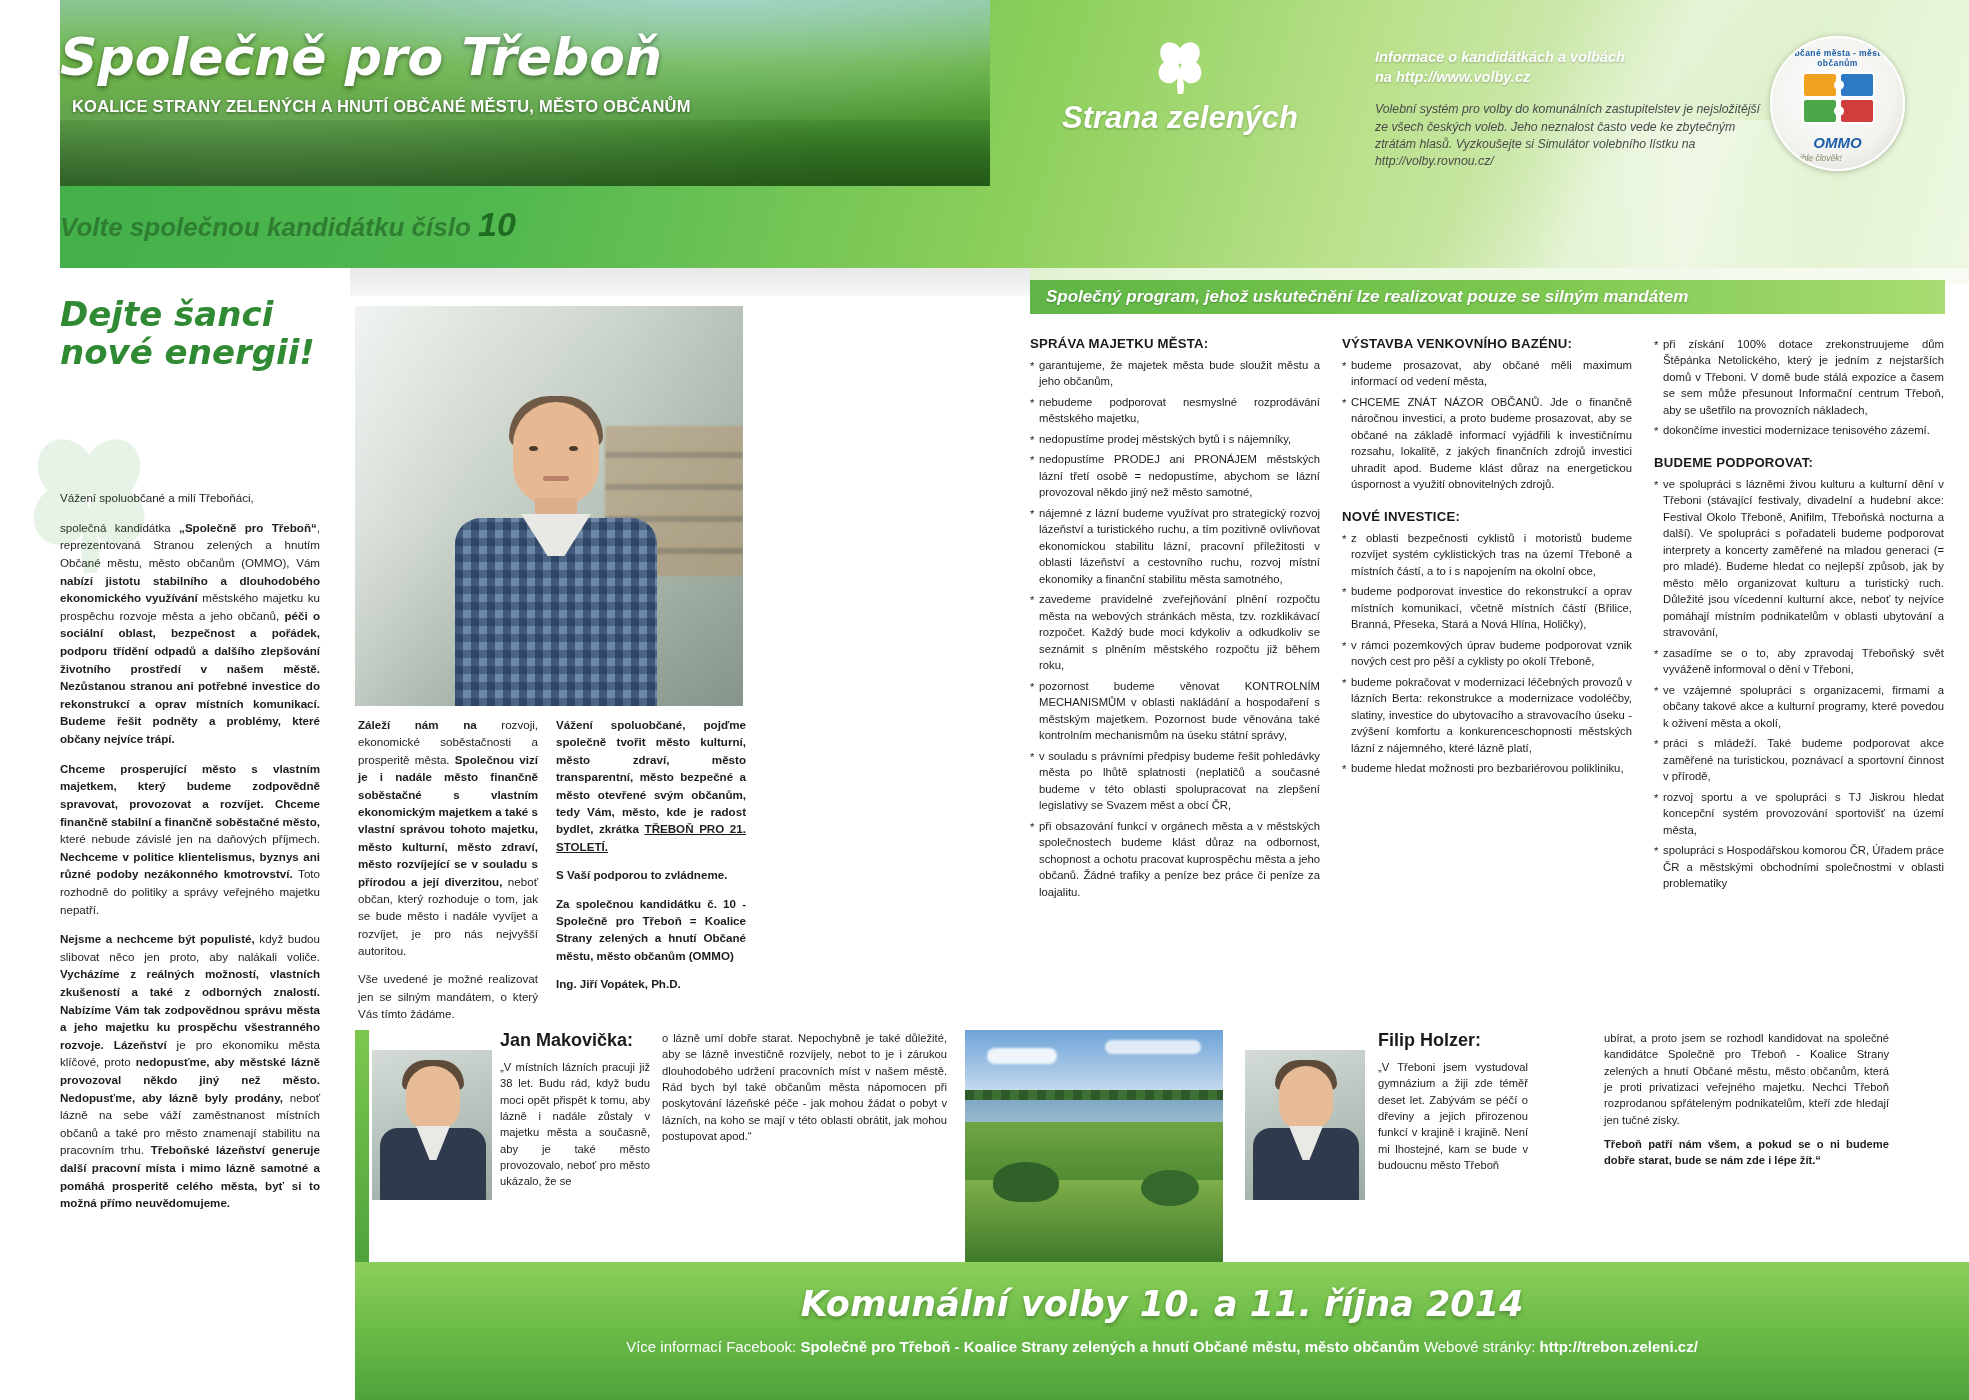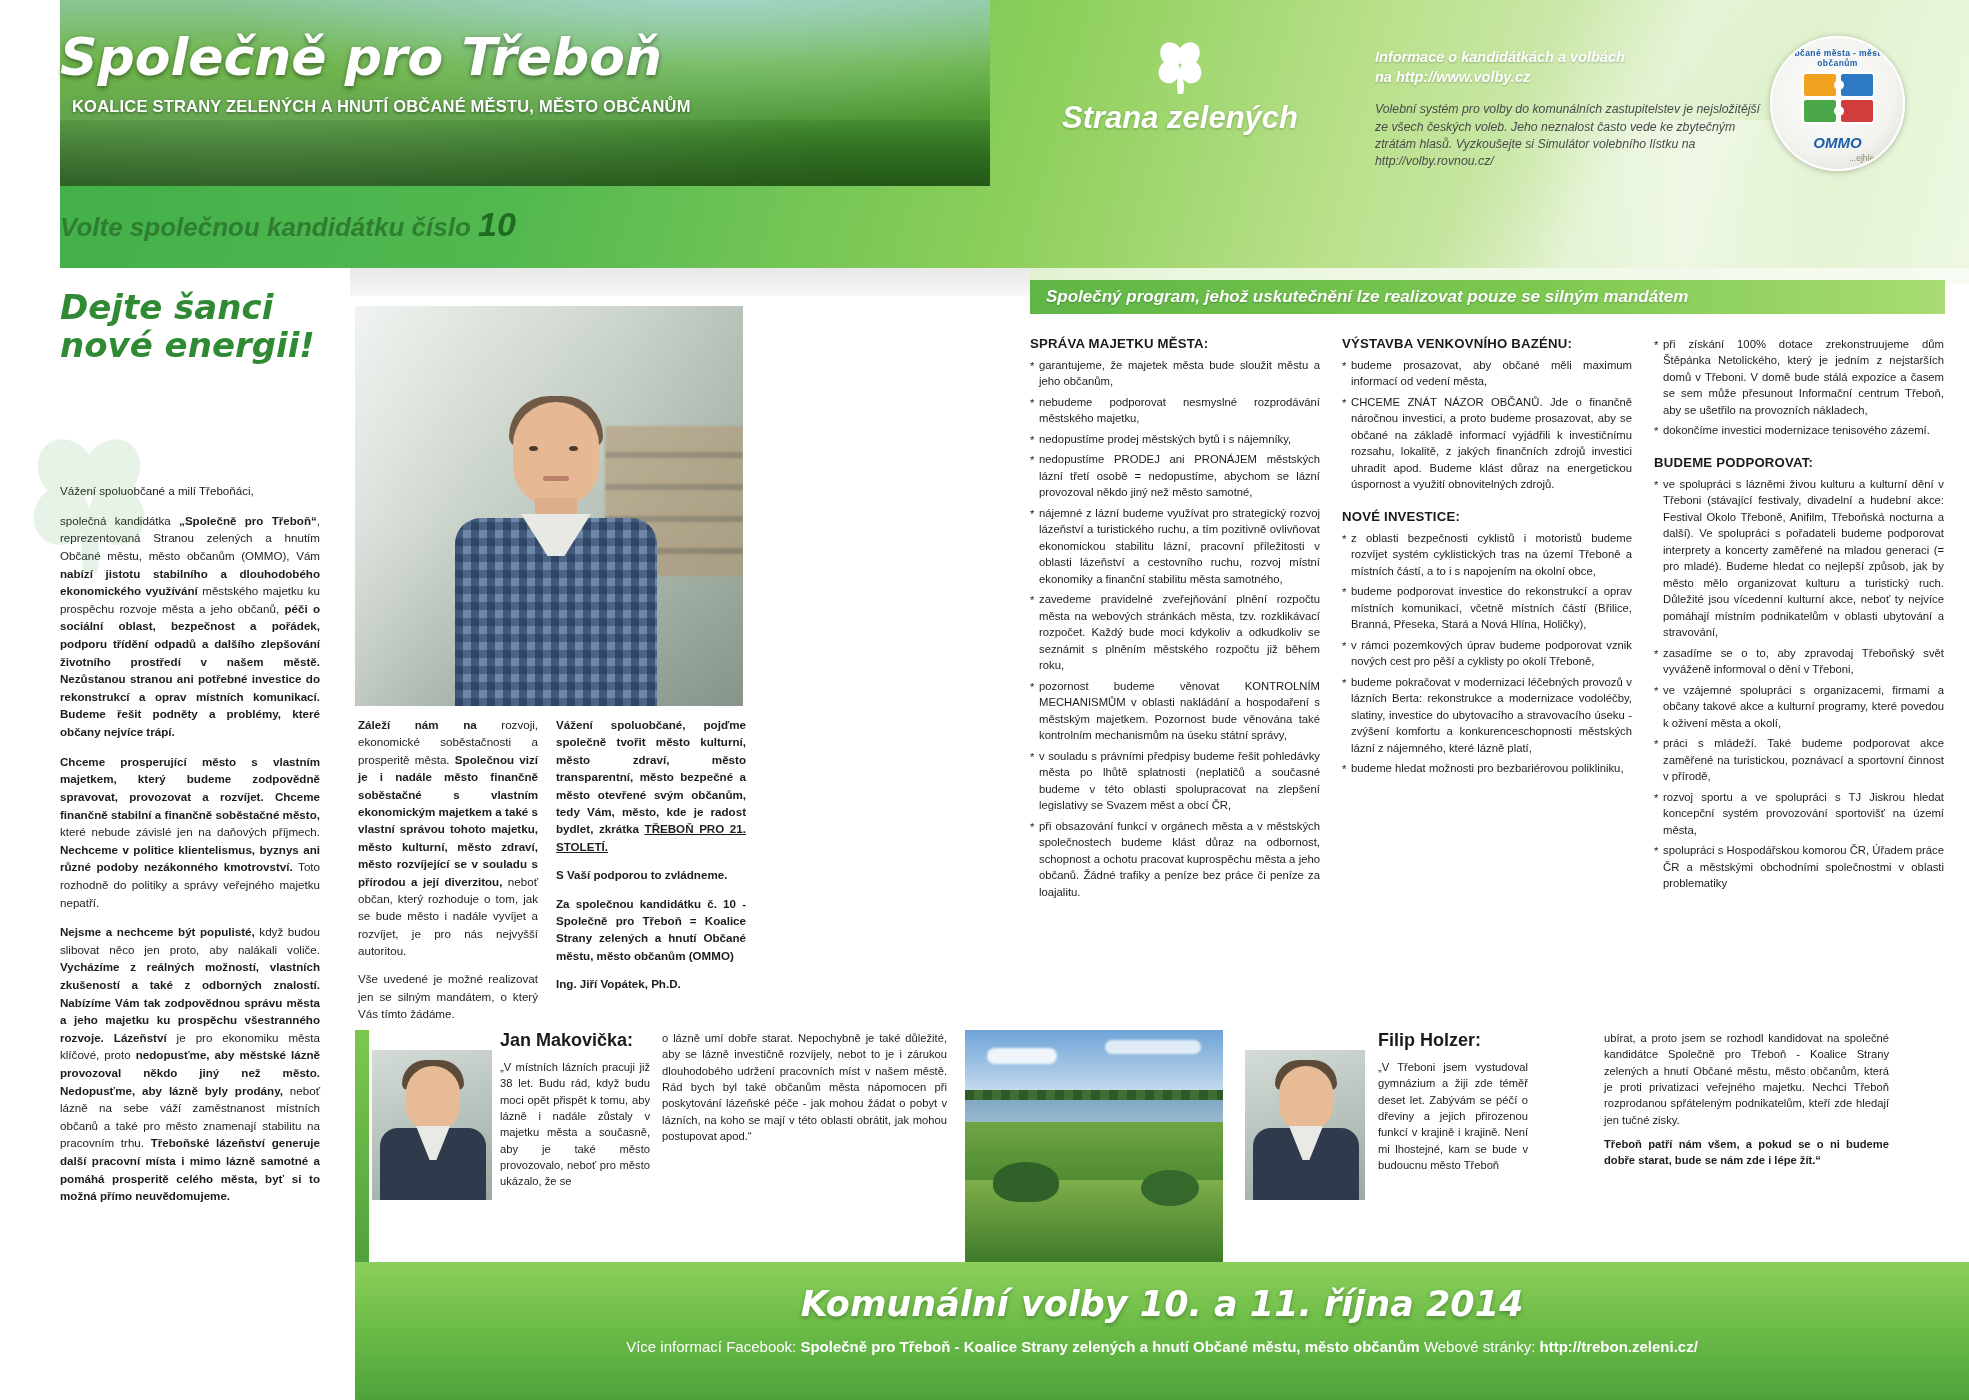--- a/index.html
+++ b/index.html
@@ -95,30 +95,30 @@
     font-size: 8.5px; color: #1e5fa8; font-weight: bold; letter-spacing: 0.4px;
   }
   .ommo-puzzle {
     position: absolute; left: 30px; top: 34px; width: 74px; height: 52px;
   }
   .ommo-txt {
     position: absolute; bottom: 18px; left: 0; width: 100%; text-align: center;
     font-size: 15px; font-weight: bold; color: #1e5fa8; font-style: italic;
   }
   .ommo-sub {
-    position: absolute; bottom: 6px; left: 0; width: 100%; text-align: right;
-    font-size: 8.5px; color: #8a8a6a; 
+    position: absolute; bottom: 6px; left: 16px; width: 100%; text-align: left;
+    font-size: 8.5px; color: #8a8a6a; font-style: italic;
   }
 
   
   .left-col {
     position: absolute; left: 0; top: 268px; width: 350px; height: 1132px;
     background: #ffffff;
   }
-  .left-pad { padding: 20px 30px 0 60px; }
+  .left-pad { padding: 27px 30px 0 60px; }
   .dejte {
     font-size: 34px; font-weight: bold; font-style: italic; color: #2f8a33;
     line-height: 1.12; margin-bottom: 0;
     font-family: "DejaVu Sans", sans-serif;
   }
   .clover-bg {
     position: absolute; left: 14px; top: 160px; width: 150px; height: 150px;
     opacity: 0.13;
   }
   .left-text {

